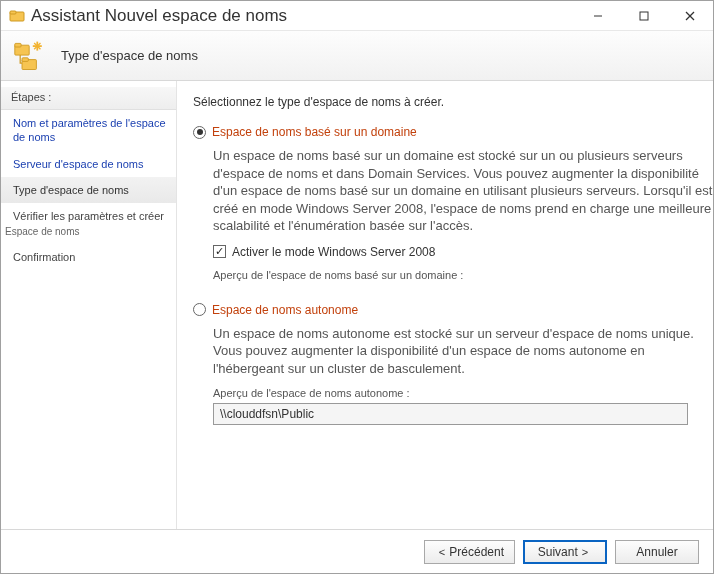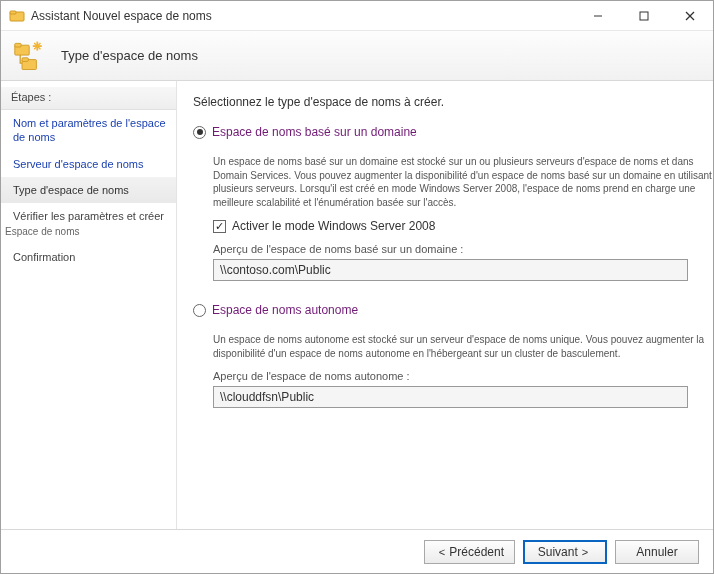--- a/index.html
+++ b/index.html
@@ -20,21 +20,21 @@
   }
   .titlebar {
     height: 30px;
     display: flex;
     align-items: center;
     padding-left: 8px;
     background: #fff;
     border-bottom: 1px solid #e8e8e8;
   }
   .titlebar .title-icon { width: 16px; height: 16px; margin-right: 6px; display:flex; align-items:center; justify-content:center;}
-  .titlebar .title-text { flex: 1; font-size: 12px; color: #333; }
+  .titlebar .title-text { flex: 1; font-size: 17px; color: #333; }
   .win-controls { display: flex; height: 100%; }
   .win-btn { width: 46px; display:flex; align-items:center; justify-content:center; font-size:14px; }
   .header-banner {
     height: 50px;
     background: linear-gradient(#fdfdfd, #f1f1f1);
     border-bottom: 1px solid #d8d8d8;
     display:flex; align-items:center;
     padding-left: 12px;
     gap: 12px;
   }
@@ -78,31 +78,31 @@
   }
   .step.future { color:#444; }
   .main {
     flex:1;
     padding: 10px 0 10px 16px;
     overflow:hidden;
     position:relative;
   }
   .instruction { font-size:12px; color:#333; margin: 4px 0 16px 0; }
   .option-block { margin-bottom: 22px; }
-  .radio-row { display:flex; align-items:center; gap:6px; font-size:12px; color:#701a75;}
+  .radio-row { display:flex; align-items:center; gap:6px; font-size:12px; color:#c2410c;}
   .radio {
     width:13px; height:13px; border:1px solid #666; border-radius:50%;
     display:flex; align-items:center; justify-content:center;
     background:#fff;
   }
   .radio.checked::after {
     content:""; width:6px; height:6px; border-radius:50%; background:#333;
   }
   .desc {
-    font-size:10px; color:#555; margin: 16px 0 10px 20px; line-height:1.35;
+    font-size:13px; color:#555; margin: 8px 0 10px 20px; line-height:1.35;
     max-width: 520px;
   }
   .check-row { display:flex; align-items:center; gap:6px; margin-left:20px; font-size:12px;}
   .checkbox {
     width:13px; height:13px; border:1px solid #666; background:#fff;
     display:flex; align-items:center; justify-content:center;
     font-size:11px; line-height:1;
     color:#222;
   }
   .checkbox.checked::after { content:"✓"; }
@@ -206,21 +206,20 @@
         <div class="radio-row">
           <span class="radio checked"></span>
           <span>Espace de noms basé sur un domaine</span>
         </div>
         <div class="desc">Un espace de noms basé sur un domaine est stocké sur un ou plusieurs serveurs d'espace de noms et dans Domain Services. Vous pouvez augmenter la disponibilité d'un espace de noms basé sur un domaine en utilisant plusieurs serveurs. Lorsqu'il est créé en mode Windows Server 2008, l'espace de noms prend en charge une meilleure scalabilité et l'énumération basée sur l'accès.</div>
         <div class="check-row">
           <span class="checkbox checked"></span>
           <span>Activer le mode Windows Server 2008</span>
         </div>
         <div class="preview-label">Aperçu de l'espace de noms basé sur un domaine :</div>
-        <div class="preview-box">\\contoso.com\Public</div>
       </div>
 
       <div class="option-block">
         <div class="radio-row">
           <span class="radio"></span>
           <span>Espace de noms autonome</span>
         </div>
         <div class="desc">Un espace de noms autonome est stocké sur un serveur d'espace de noms unique. Vous pouvez augmenter la disponibilité d'un espace de noms autonome en l'hébergeant sur un cluster de basculement.</div>
         <div class="preview-label">Aperçu de l'espace de noms autonome :</div>
         <div class="preview-box">\\clouddfsn\Public</div>

